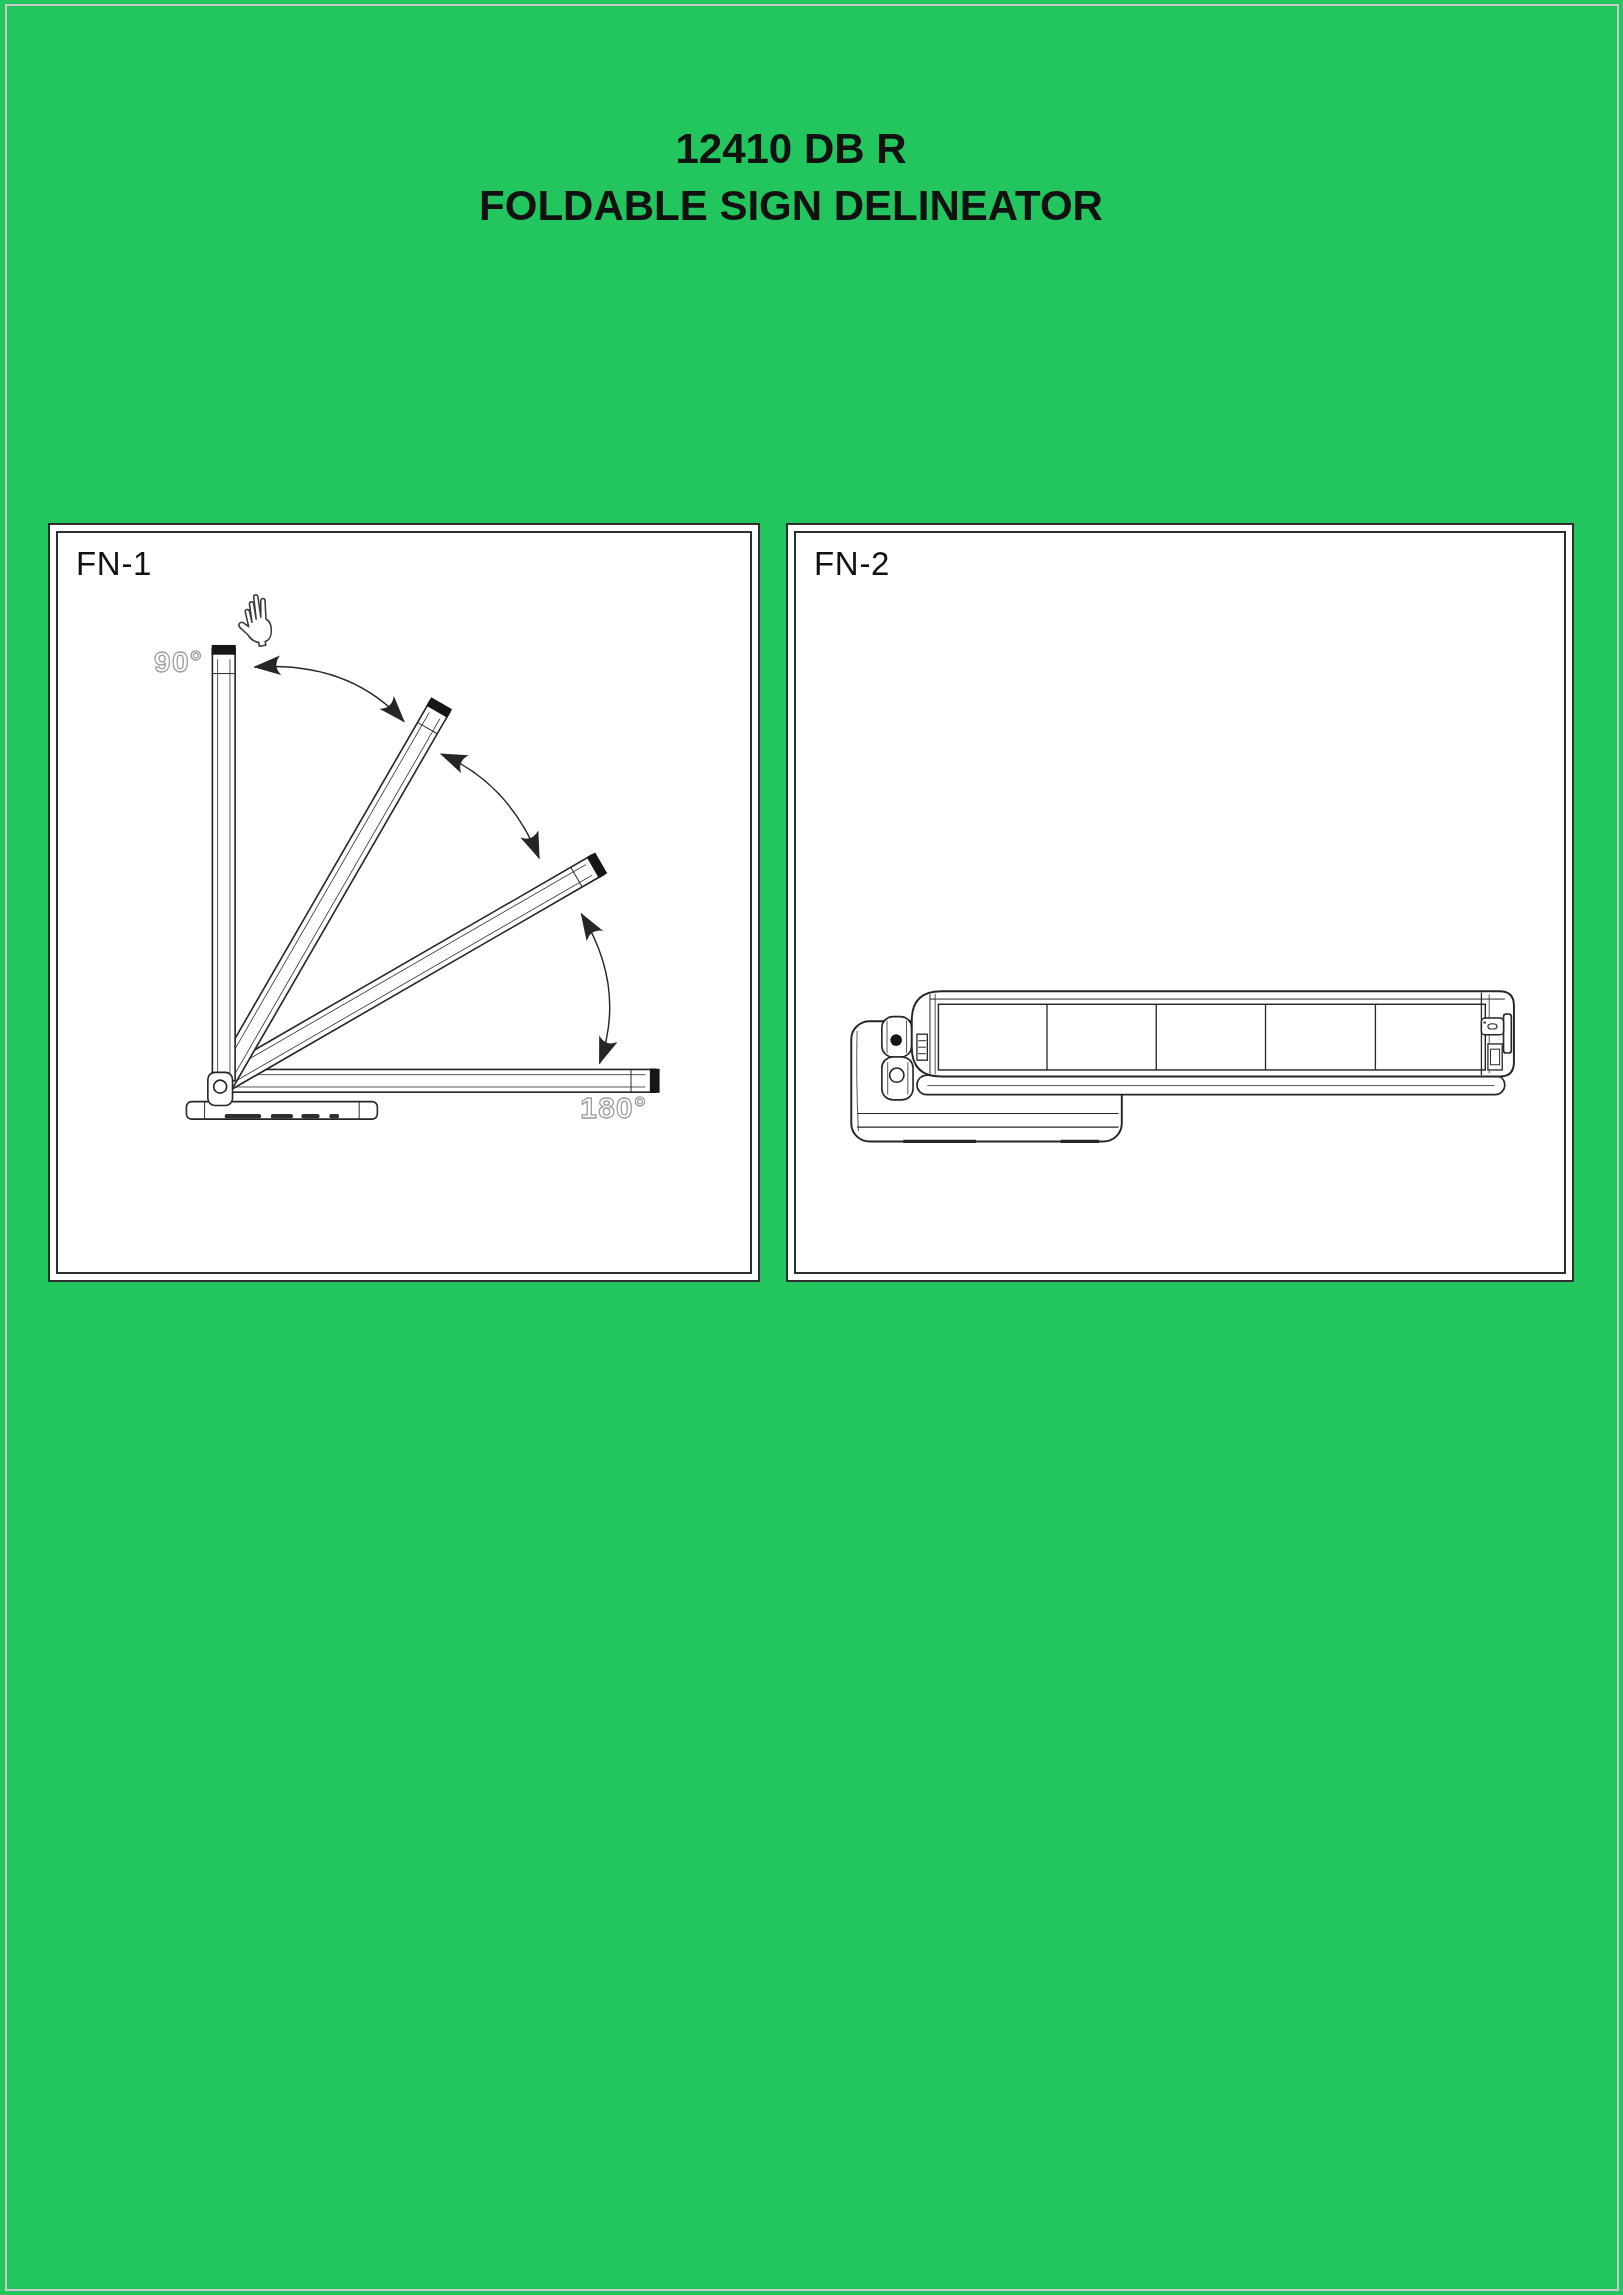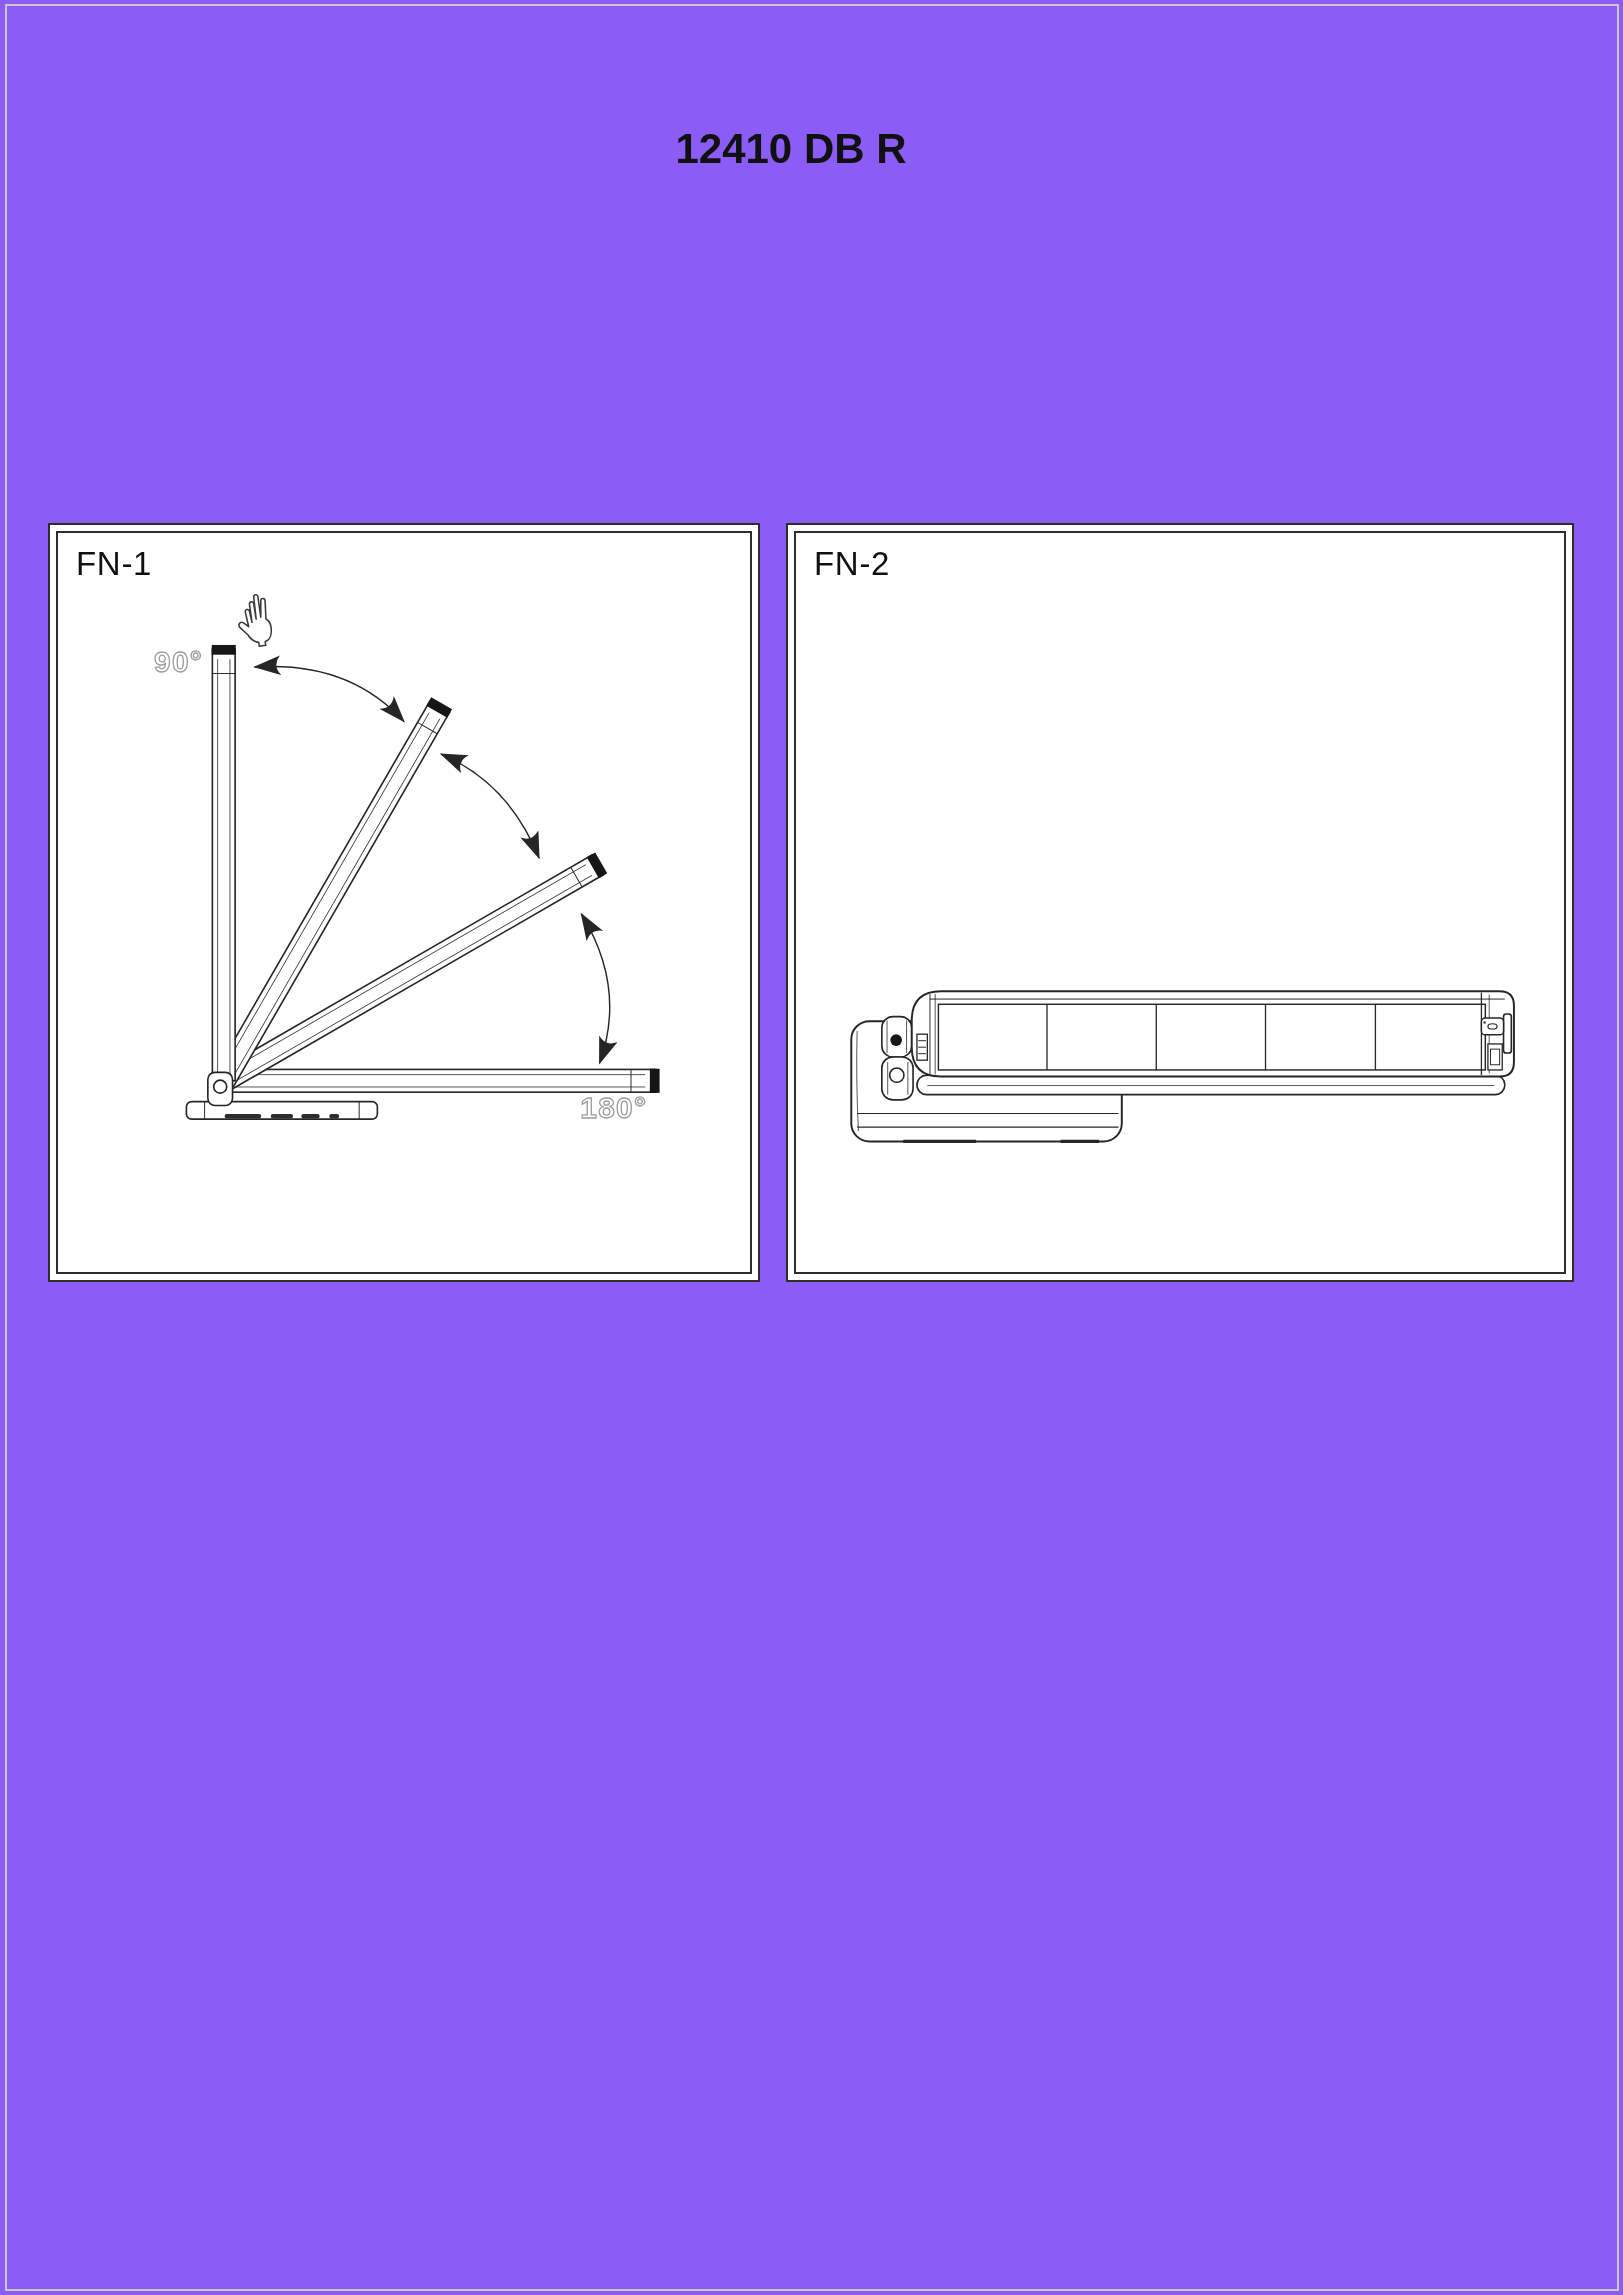--- a/index.html
+++ b/index.html
@@ -1,20 +1,20 @@
 <!DOCTYPE html>
 <html style="font-size:10.5px"><head>
 <meta charset="utf-8">
 <style>
   html,body{margin:0;padding:0;background:#ffffff;}
   .page{
     position:relative;
     width:1624px;
     height:2295px;
-    background:#8b5cf6;
+    background:#22c55e;
     font-family:"Liberation Sans", sans-serif;
     overflow:hidden;
   }
   .page-border{
     position:absolute;
     left:5.2px; top:3.9px; right:5.2px; bottom:3.9px;
     border:2px solid #c9c9c9;
     pointer-events:none;
   }
   .title{
@@ -66,20 +66,21 @@
   }
 </style>
 </head>
 <body>
 
 <div class="page">
 
   <div class="page-border"></div>
 
   <div class="title model">12410 DB R</div>
+  <div class="title product">FOLDABLE SIGN DELINEATOR</div>
 
   <div class="figbox fn1">
     <div class="inner"></div>
     <div class="figlabel">FN-1</div>
 
     <svg class="drawing" viewBox="0 0 1090 1161">
       <defs>
         <marker id="ah" markerWidth="46" markerHeight="32" refX="40" refY="15" orient="auto-start-reverse" markerUnits="userSpaceOnUse">
           <path d="M42,15 L0,0 Q13,15 0,30 Z" fill="#262626"></path>
         </marker>

